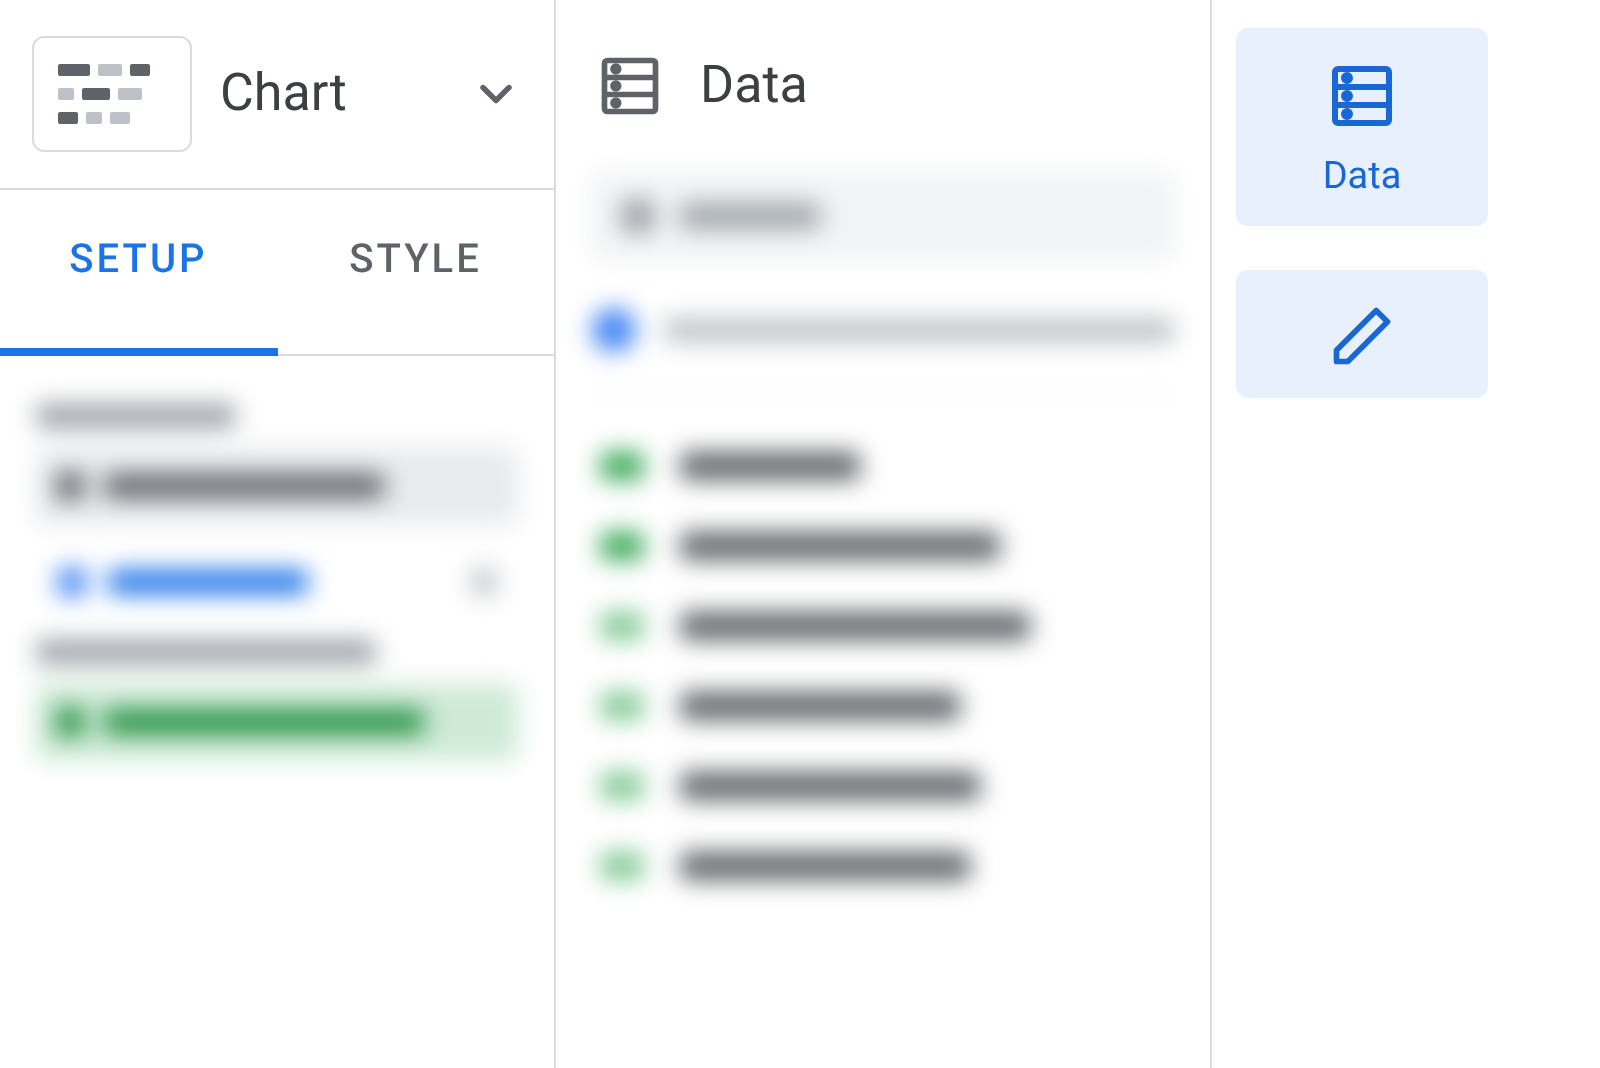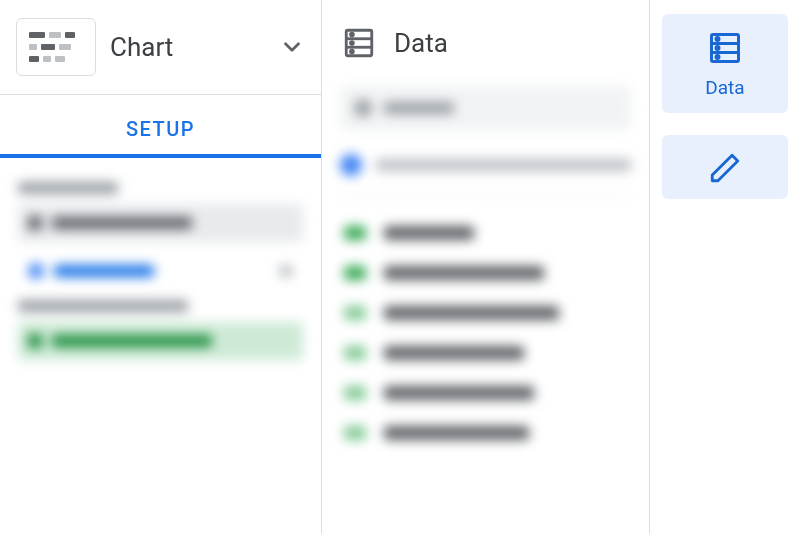--- a/index.html
+++ b/index.html
@@ -14,21 +14,21 @@
   .layout {
     display: flex;
     width: 100%;
     height: 100%;
   }
   .col {
     border-right: 1px solid #dadce0;
     display: flex;
     flex-direction: column;
   }
-  .col-left { width: 322px; }
+  .col-left { width: 278px; }
   .col-mid { width: 328px; }
   .col-right { width: 150px; border-right: none; background: #fff; }
 
   
   .chart-header {
     display: flex;
     align-items: center;
     padding: 18px 16px;
     border-bottom: 1px solid #dadce0;
     gap: 14px;
@@ -64,21 +64,21 @@
   }
 
   
   .tabs {
     display: flex;
     border-bottom: 1px solid #dadce0;
   }
   .tab {
     flex: 1;
     text-align: center;
-    padding: 22px 0 16px;
+    padding: 22px 0 36px;
     font-size: 20px;
     letter-spacing: 1.5px;
     font-weight: 500;
     color: #5f6368;
     cursor: pointer;
     position: relative;
   }
   .tab.active { color: #1a73e8; }
   .tab.active::after {
     content: "";
@@ -227,20 +227,21 @@
             <div class="thumb-seg seg-f"></div>
           </div>
       </div>
       <div class="chart-title">Chart</div>
       <svg class="chevron" width="26" height="26" viewBox="0 0 24 24" fill="none" stroke="currentColor" stroke-width="2.5" stroke-linecap="round" stroke-linejoin="round">
           <polyline points="6 9 12 15 18 9"></polyline>
         </svg>
     </div>
     <div class="tabs">
       <div class="tab active">SETUP</div>
+      <div class="tab">STYLE</div>
     </div>
     <div class="blur-area">
       <div class="blur-label"></div>
       <div class="blur-chip chip-grey">
         <div class="chip-icon ic-pencil"></div>
         <div class="chip-text"></div>
       </div>
       <div class="blur-chip chip-plain">
         <div class="ic-blue-dot"></div>
         <div class="chip-text blue"></div>

